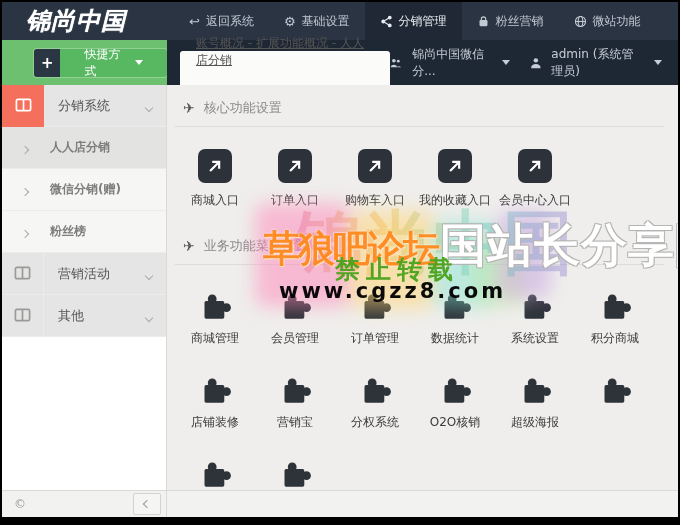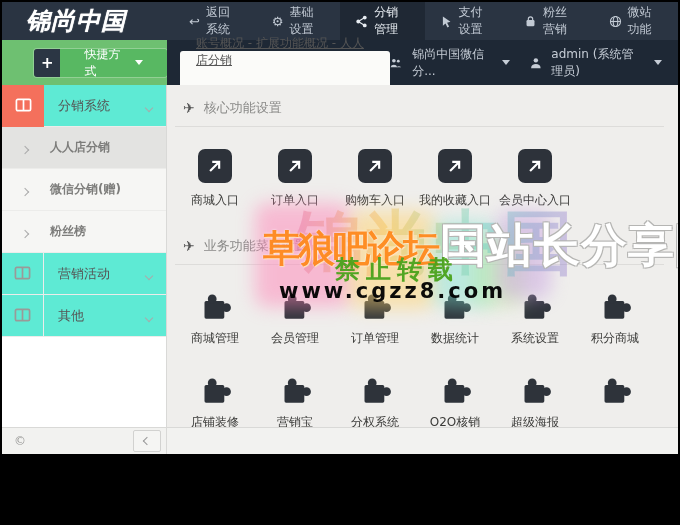--- a/index.html
+++ b/index.html
@@ -1,17 +1,17 @@
 <!DOCTYPE html>
 <html><head>
 <meta charset="utf-8">
 <style>
   * { margin:0; padding:0; box-sizing:border-box; }
   html,body { width:680px; height:525px; background:#000; font-family:"DejaVu Sans","Liberation Sans",sans-serif; overflow:hidden; }
-  .frame { position:absolute; left:2px; top:2px; width:676px; height:452px; display:flex; flex-direction:column; background:#efeeec; overflow:hidden; }
+  .frame { position:absolute; left:2px; top:2px; width:676px; height:515px; display:flex; flex-direction:column; background:#efeeec; overflow:hidden; }
 
   
   .topnav { height:38px; background:#2a3442; display:flex; align-items:stretch; flex:0 0 38px; }
   .logo { flex:0 0 172px; display:flex; align-items:center; padding-left:24px; color:#fff;
           font-size:24px; font-weight:bold; font-style:italic; letter-spacing:1px;
           text-shadow:0 0 1px #fff; }
   .nav-item { display:flex; align-items:center; gap:6px; padding:0 15px; color:#c2cad4; font-size:12px; cursor:pointer; }
   .nav-item.active { background:#1f2834; color:#e8edf2; }
   .nicon { display:flex; align-items:center; font-size:13px; line-height:1; }
   .nicon svg { width:13px; height:13px; }
@@ -24,21 +24,21 @@
   .quickbtn .qlabel { background:#58b862; color:#fff; font-size:12px; display:flex; align-items:center; gap:6px; padding:0 24px; }
   .subbar-right { flex:1; background:#1e2835; display:flex; align-items:flex-end; }
   .tab { margin-left:13px; height:34px; background:#fbfbf9; border-radius:3px 3px 0 0; display:flex; align-items:flex-end; padding:16px 16px; font-size:12px; color:#555;text-decoration:underline; }
   .usermenus { margin-left:auto; display:flex; align-items:center; gap:20px; padding-right:16px; align-self:center; }
   .usermenu { display:flex; align-items:center; gap:10px; color:#c6cdd6; font-size:12px; cursor:pointer; }
   .usermenu svg { width:14px; height:14px; }
 
   
   .bodyrow { flex:1; display:flex; min-height:0; }
   .sidebar { flex:0 0 165px; background:#fff; border-right:1px solid #d9d9d7; display:flex; flex-direction:column; }
-  .group { height:42px; display:flex; align-items:center; border-bottom:1px solid #ececea; background:#5eead4; cursor:pointer; }
+  .group { height:42px; display:flex; align-items:center; border-bottom:1px solid #ececea; background:#e5e5e5; cursor:pointer; }
   .gicon { width:42px; height:42px; flex:0 0 42px; display:flex; align-items:center; justify-content:center; border-right:1px solid #ececea; color:#9a9a98; }
   .gicon.red { background:#f4705c; border-right:none; color:#fff; }
   .gicon svg { width:17px; height:17px; }
   .glabel { margin-left:14px; font-size:13px; color:#555; }
   .gchev { margin-left:auto; margin-right:14px; color:#aaa; }
   .subitem { height:42px; display:flex; align-items:center; background:#f6f6f4; border-bottom:1px solid #ececea; cursor:pointer;font-weight:bold; }
   .subitem.selected { background:#e3e3e1; }
   .subitem .arrow { margin-left:20px; color:#aaa; }
   .subitem .slabel { margin-left:22px; font-size:12px; color:#7d7d7b; }
 
@@ -113,28 +113,20 @@
               <circle cx="13.5" cy="14.5" r="2.6"></circle>
             </g>
             <path d="M4.5 9 L13.5 3.5 M4.5 9 L13.5 14.5" stroke="currentColor" stroke-width="1.6" fill="none"></path>
           </svg>
       </span>
       <span>分销管理</span>
     </div>
     <div class="nav-item">
       <span class="nicon">
         <svg viewBox="0 0 18 18">
-            <path d="M4 2 L14.5 9.5 L9.8 10.6 L12.6 16 L10.3 17.2 L7.6 11.8 L4 14.8 Z" fill="currentColor"></path>
-          </svg>
-      </span>
-      <span>支付设置</span>
-    </div>
-    <div class="nav-item">
-      <span class="nicon">
-        <svg viewBox="0 0 18 18">
             <path d="M6 7 V5.5 a3 3 0 0 1 6 0 V7" fill="none" stroke="currentColor" stroke-width="1.6"></path>
             <rect x="3.5" y="7" width="11" height="8.5" rx="1.5" fill="currentColor"></rect>
           </svg>
       </span>
       <span>粉丝营销</span>
     </div>
     <div class="nav-item">
       <span class="nicon">
         <svg viewBox="0 0 18 18" fill="none" stroke="currentColor" stroke-width="1.5">
             <circle cx="9" cy="9" r="7"></circle>

